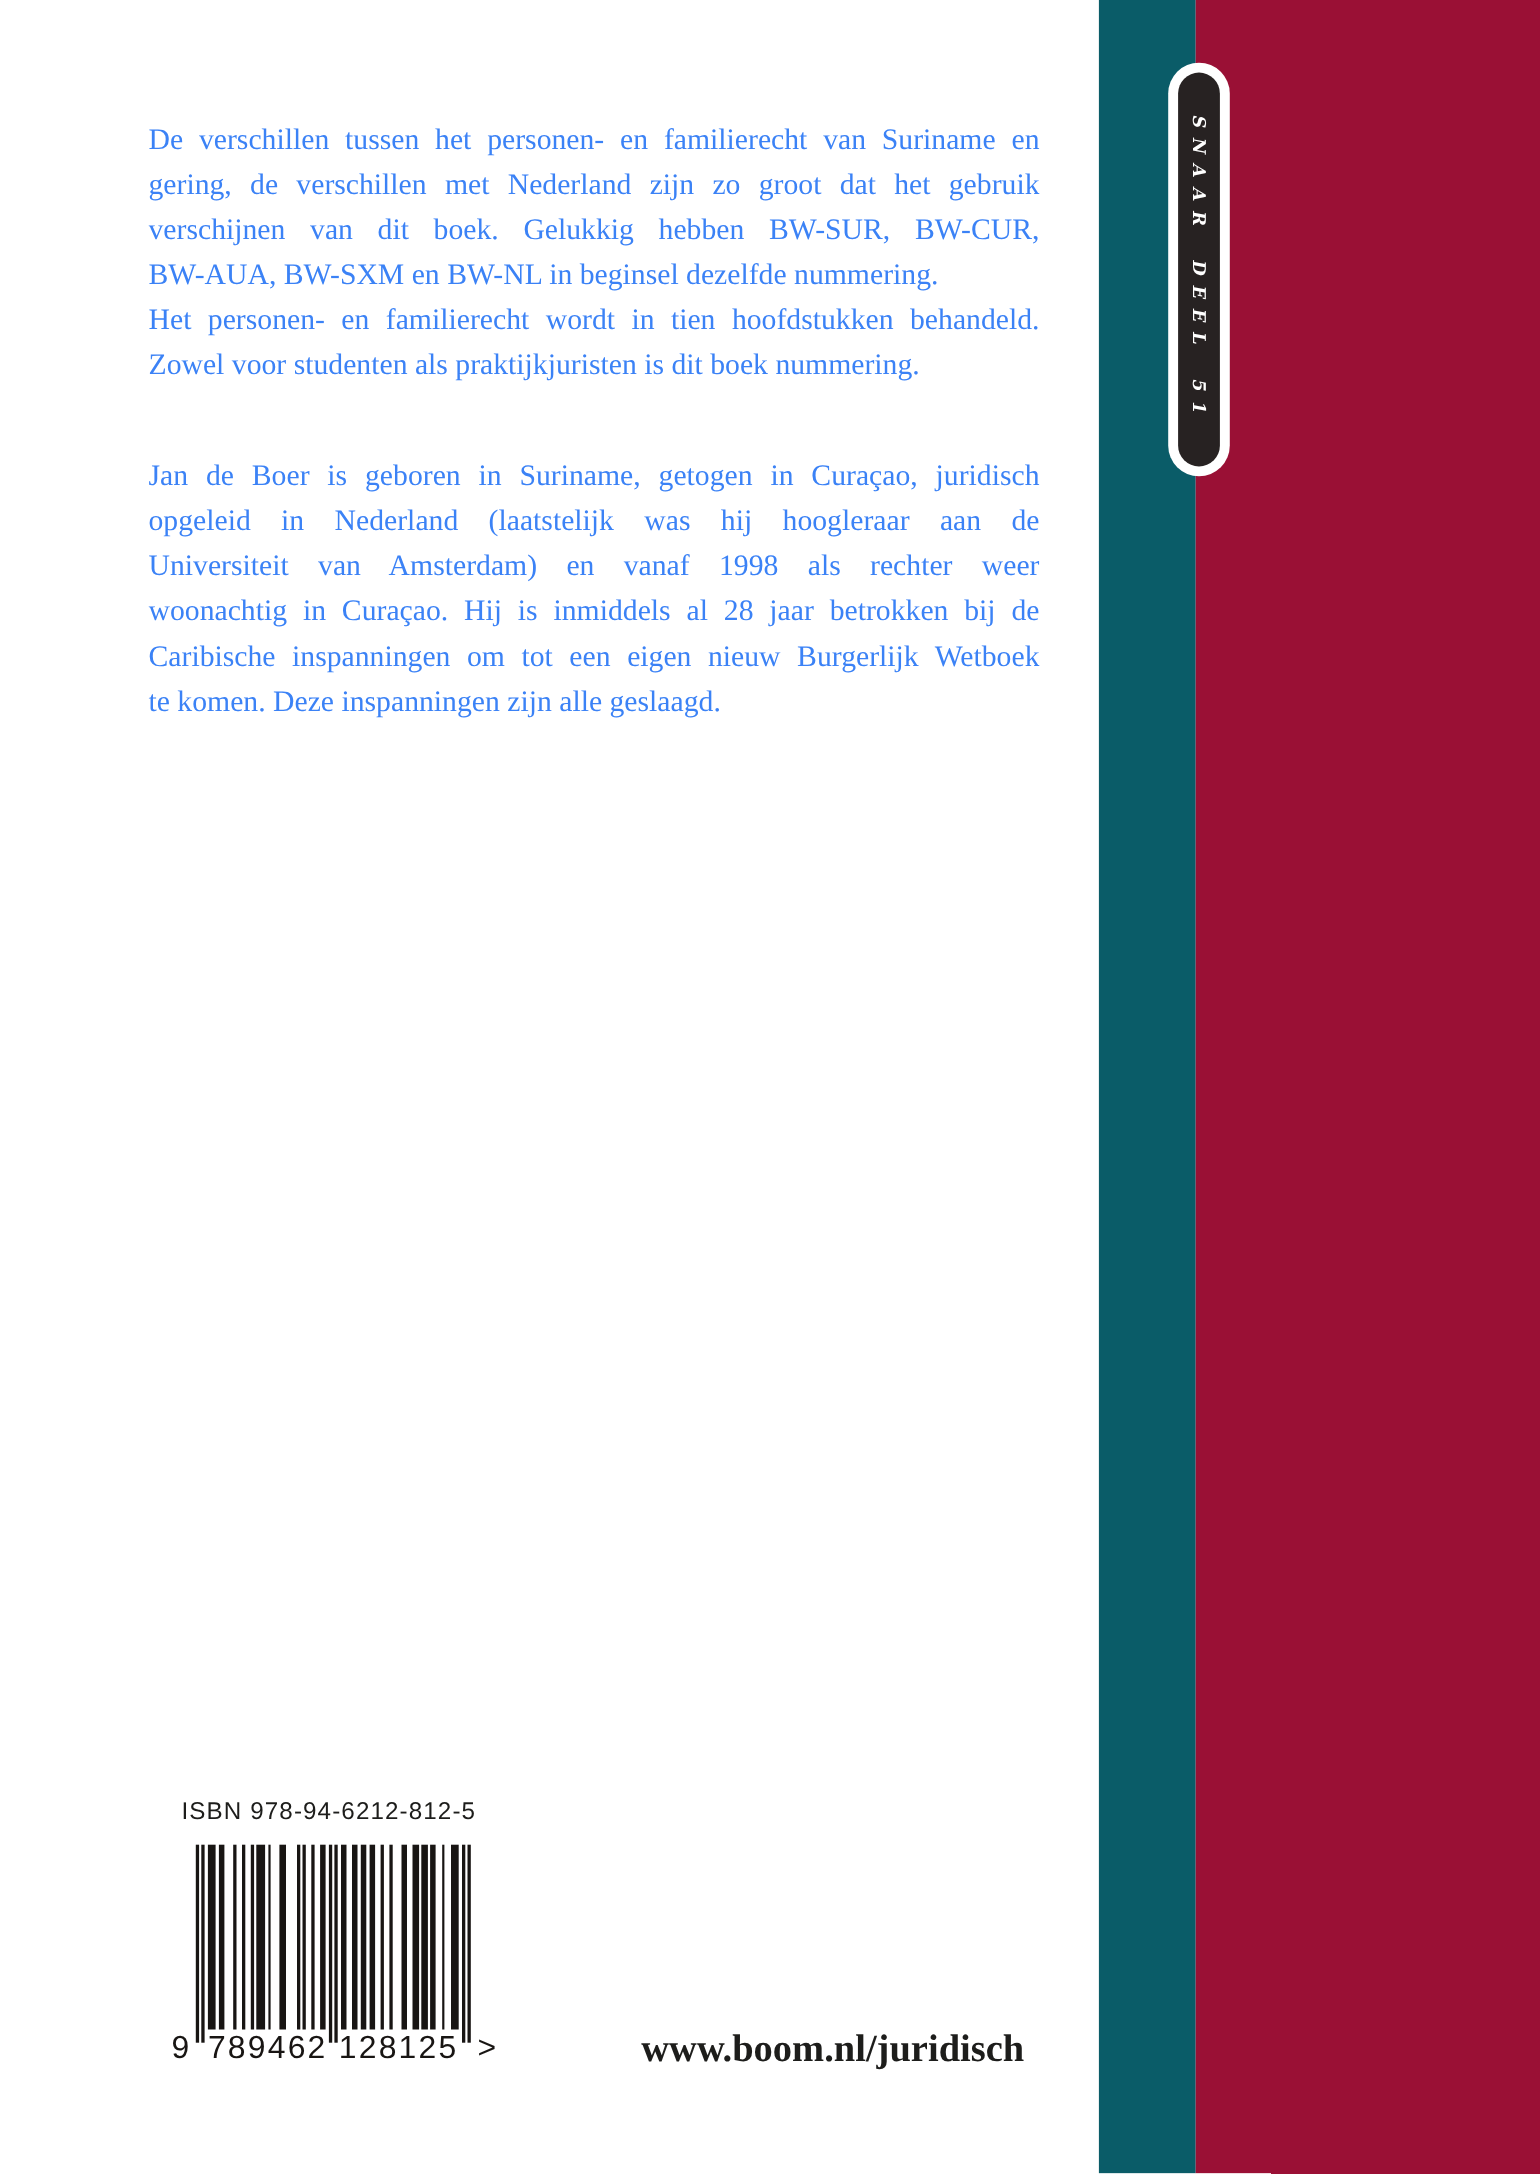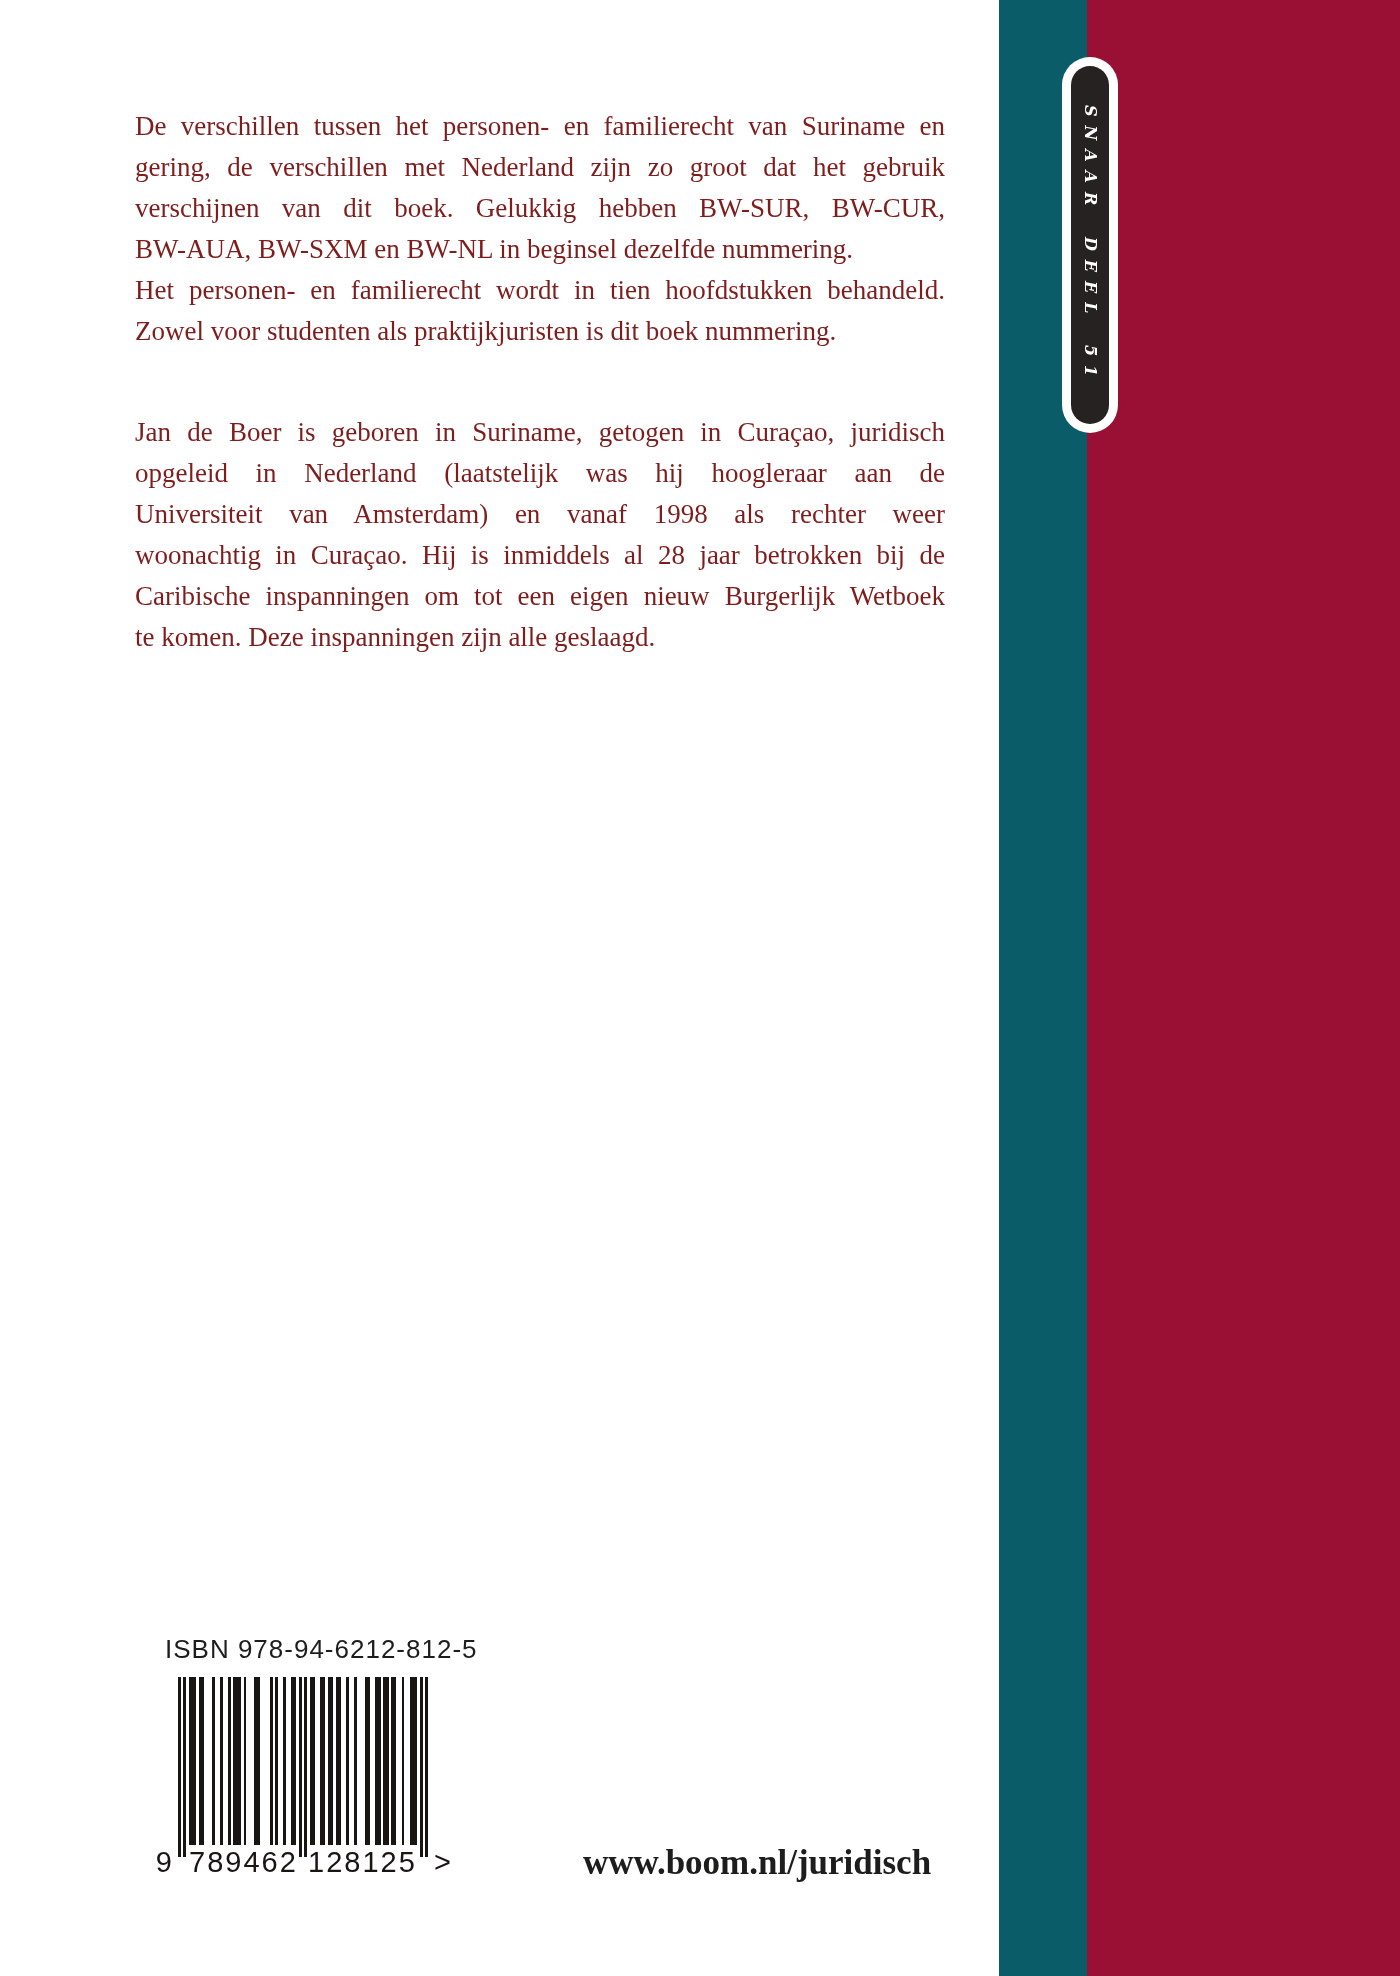--- a/index.html
+++ b/index.html
@@ -31,39 +31,39 @@
     font-style:italic;
     font-weight:bold;
     font-size:16px;
     letter-spacing:9px;
     word-spacing:8px;
     white-space:nowrap;
   }
   
   .body-text{
     position:absolute;left:135px;top:106px;width:810px;
-    color:#7f1d1d;
+    color:#3b82f6;
     font-size:27px;
     line-height:41px;
   }
   .jline{
     text-align:justify;
     text-align-last:justify;
     height:41px;
     overflow:hidden;
     white-space:nowrap;
   }
   .lastline{text-align:left;height:41px;overflow:hidden;white-space:nowrap;}
   .block{margin:0;}
   .block.gap{margin-top:60px;}
   
   .isbn-label{
     position:absolute;left:165px;top:1634px;
     font-family:"Liberation Sans",sans-serif;
-    font-size:26px;letter-spacing:1px;
+    font-size:22px;letter-spacing:1px;
     color:#1D1D1B;
   }
   .barcode{position:absolute;left:178px;top:1677px;width:250px;height:205px;}
   .bar{position:absolute;top:0;height:168px;background:#181513;}
   .bar.guard{height:180px;}
   .bc-digit,.bc-group,.bc-gt{
     position:absolute;top:171px;
     font-family:"Liberation Sans",sans-serif;
     font-size:29px;line-height:29px;
     color:#181513;

